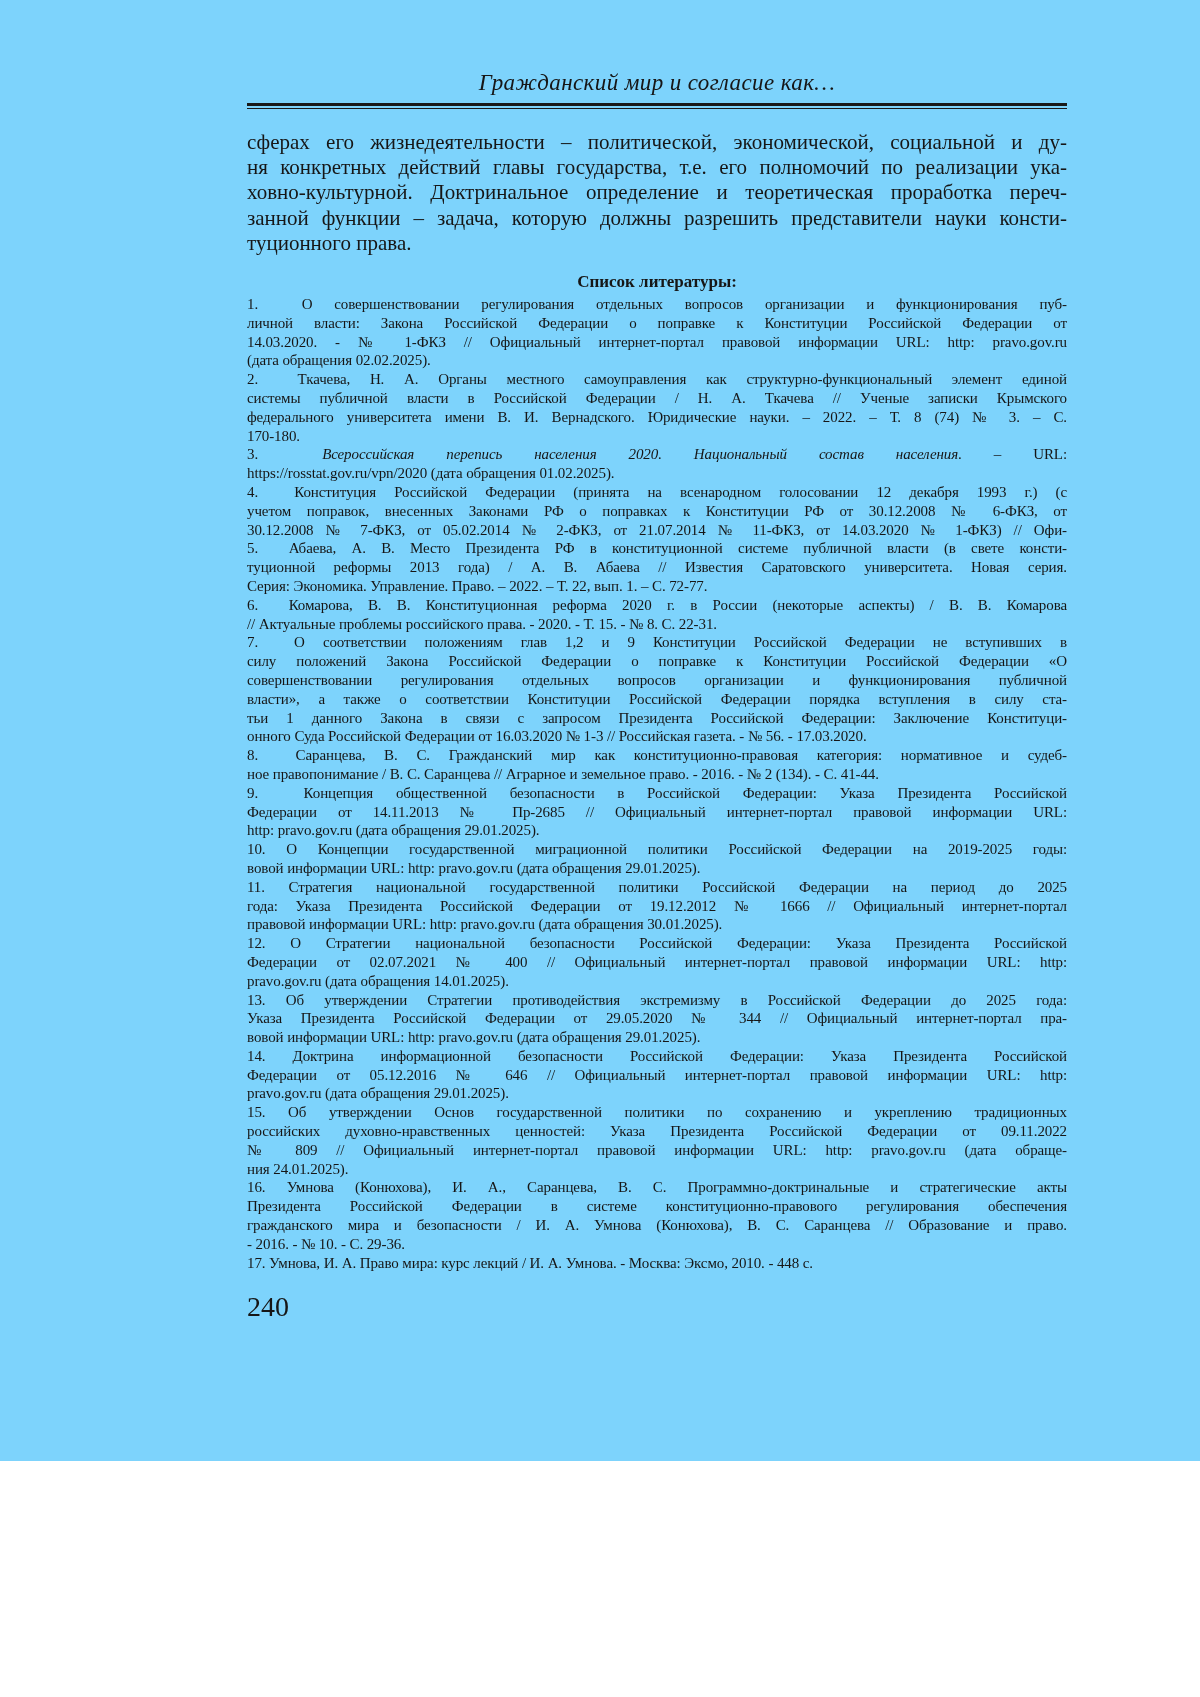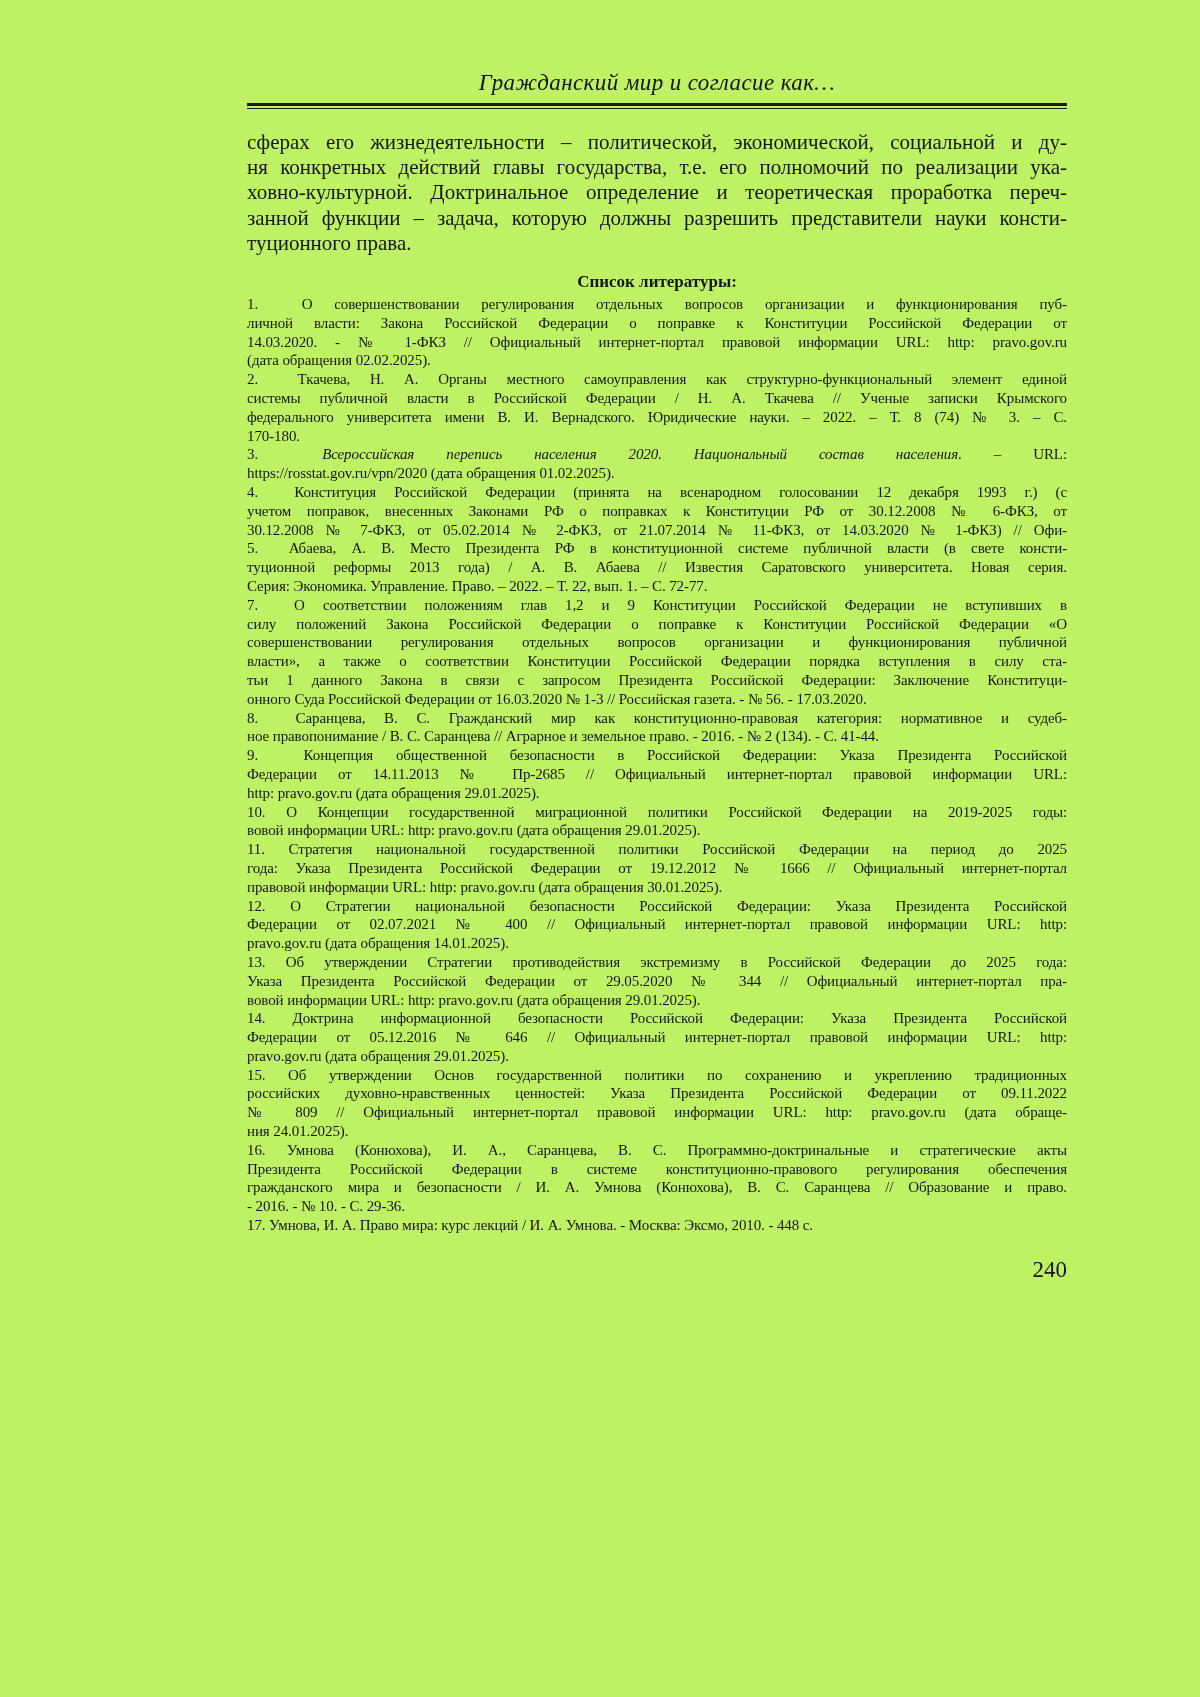--- a/index.html
+++ b/index.html
@@ -1,22 +1,22 @@
 <!DOCTYPE html>
 <html><head>
 <meta charset="utf-8">
 <style>
   html, body { margin: 0; padding: 0; }
   body { background: #ffffff; }
   .page {
     position: relative;
     width: 1200px;
-    height: 1697px;
+    height: 1461px;
     margin: 0 auto;
-    background: #bef264;
+    background: #7dd3fc;
     color: #161616;
     font-family: "Liberation Serif", "DejaVu Serif", serif;
     box-sizing: border-box;
     padding: 70px 133px 0 247px;
     overflow: hidden;
   }
   .running-head {
     text-align: center;
     font-style: italic;
     font-size: 23px;
@@ -53,22 +53,22 @@
   }
   .ref-line {
     line-height: 18.8px;
     text-align: justify;
     text-align-last: justify;
   }
   .ref-line.last { text-align-last: left; }
   .italic { font-style: italic; }
   .page-number {
     margin-top: 24px;
-    text-align: right;
-    font-size: 23px;
+    text-align: left;
+    font-size: 28px;
     line-height: 22px;
   }
 </style>
 </head>
 <body>
 
 <div class="page">
   <div class="running-head">Гражданский мир и согласие как…</div>
   <div class="rule"></div>
   <div class="intro" id="intro">
@@ -98,20 +98,24 @@
       </div>
       <div class="ref">
         <div class="ref-line">4.&nbsp; Конституция Российской Федерации (принята на всенародном голосовании 12 декабря 1993 г.) (с</div>
         <div class="ref-line">учетом поправок, внесенных Законами РФ о поправках к Конституции РФ от 30.12.2008 № 6-ФКЗ, от</div>
         <div class="ref-line">30.12.2008 № 7-ФКЗ, от 05.02.2014 № 2-ФКЗ, от 21.07.2014 № 11-ФКЗ, от 14.03.2020 № 1-ФКЗ) // Офи-</div>
       </div>
       <div class="ref">
         <div class="ref-line">5.&nbsp; Абаева, А. В. Место Президента РФ в конституционной системе публичной власти (в свете консти-</div>
         <div class="ref-line">туционной реформы 2013 года) / А. В. Абаева // Известия Саратовского университета. Новая серия.</div>
         <div class="ref-line last">Серия: Экономика. Управление. Право. – 2022. – Т. 22, вып. 1. – С. 72-77.</div>
+      </div>
+      <div class="ref">
+        <div class="ref-line">6.&nbsp; Комарова, В. В. Конституционная реформа 2020 г. в России (некоторые аспекты) / В. В. Комарова</div>
+        <div class="ref-line last">// Актуальные проблемы российского права. - 2020. - Т. 15. - № 8. С. 22-31.</div>
       </div>
       <div class="ref">
         <div class="ref-line">7.&nbsp; О соответствии положениям глав 1,2 и 9 Конституции Российской Федерации не вступивших в</div>
         <div class="ref-line">силу положений Закона Российской Федерации о поправке к Конституции Российской Федерации «О</div>
         <div class="ref-line">совершенствовании регулирования отдельных вопросов организации и функционирования публичной</div>
         <div class="ref-line">власти», а также о соответствии Конституции Российской Федерации порядка вступления в силу ста-</div>
         <div class="ref-line">тьи 1 данного Закона в связи с запросом Президента Российской Федерации: Заключение Конституци-</div>
         <div class="ref-line last">онного Суда Российской Федерации от 16.03.2020 № 1-3 // Российская газета. - № 56. - 17.03.2020.</div>
       </div>
       <div class="ref">

